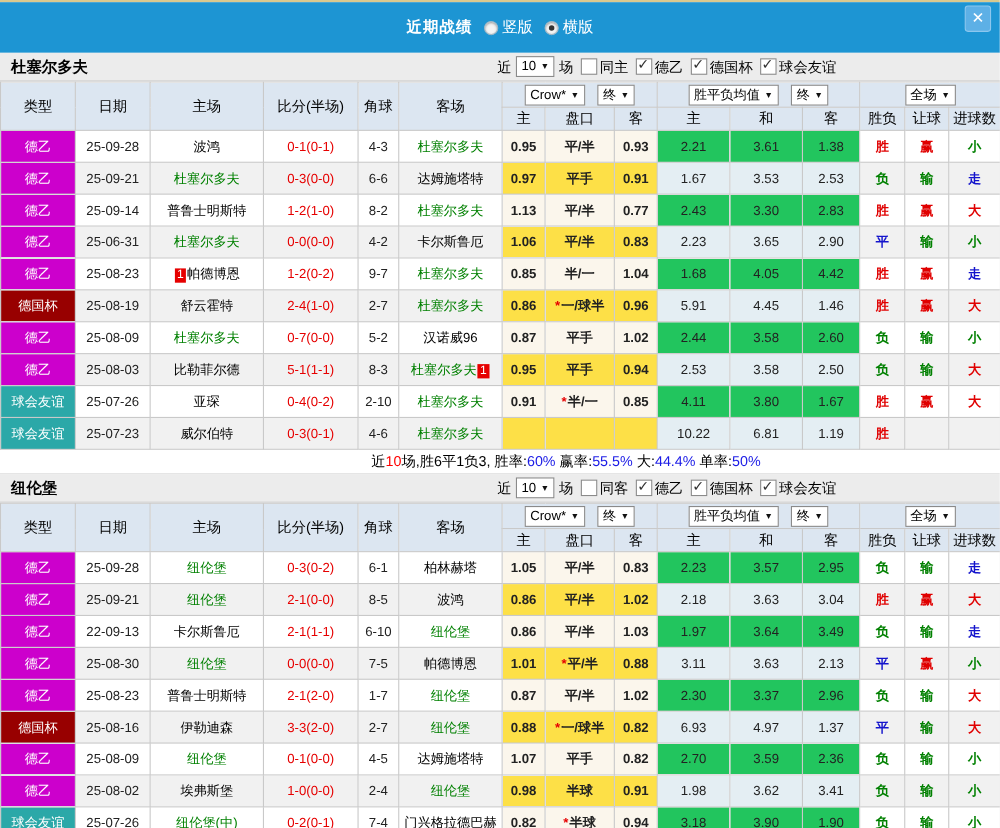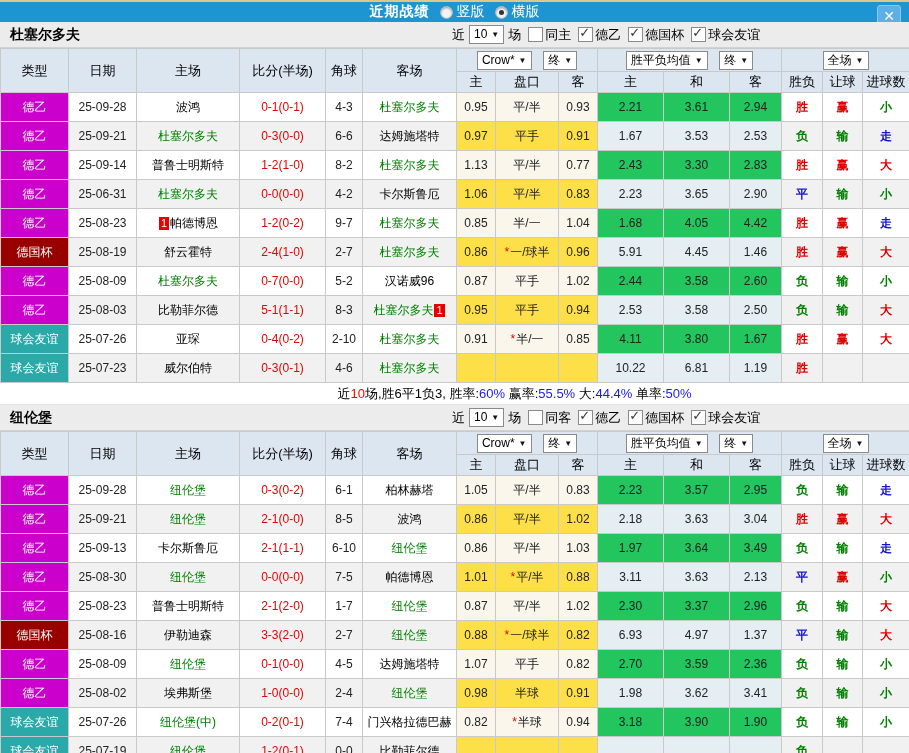--- a/index.html
+++ b/index.html
@@ -1,40 +1,40 @@
 <!DOCTYPE html>
 <html><head>
 <meta charset="utf-8">
 <style>
   html,body{margin:0;padding:0;background:#fff;}
   body{font-family:"Liberation Sans","DejaVu Sans",sans-serif;}
   .app{width:909px;height:753px;overflow:hidden;background:#fff;position:relative;}
   .top-strip{height:2px;background:#d9c98f;}
-  .titlebar{height:20px;background:#1d95d3;color:#fff;display:flex;align-items:center;justify-content:center;position:relative;font-size:14px;}
+  .titlebar{height:46px;background:#1d95d3;color:#fff;display:flex;align-items:center;justify-content:center;position:relative;font-size:14px;}
   .title{font-weight:bold;letter-spacing:1px;}
   .radio-group{display:inline-flex;align-items:center;}
   .radio-item{display:inline-flex;align-items:center;margin-left:10px;cursor:pointer;}
   .radio{width:11px;height:11px;border-radius:50%;background:#f4f4f4;border:1px solid #9fb6c4;box-shadow:inset 0 1px 2px #999;display:inline-block;position:relative;margin-right:4px;}
   .radio.on::after{content:"";position:absolute;left:3px;top:3px;width:5px;height:5px;border-radius:50%;background:#333;}
   .close-btn{position:absolute;right:8px;top:3px;width:22px;height:22px;background:#5db0e6;border:1px solid #8cc7ee;border-radius:3px;color:#fff;font-weight:bold;text-align:center;line-height:20px;font-size:14px;cursor:pointer;}
   .section-bar{height:25px;background:#ececec;border-bottom:1px solid #d2d2d2;position:relative;display:flex;align-items:center;font-size:13px;color:#000;}
   .team-name{position:absolute;left:10px;font-weight:bold;font-size:14px;}
   .filter{position:absolute;left:452px;display:flex;align-items:center;white-space:nowrap;}
   .mini-select{background:#fff;border:1px solid #8a8a8a;padding:0 4px;height:17px;line-height:15px;font-size:12px;display:inline-flex;align-items:center;margin:0 4px;cursor:pointer;}
   .mini-select .caret{font-size:8px;margin-left:4px;color:#111;}
   .cb{width:13px;height:13px;border:1px solid #8a8a8a;background:#fff;display:inline-block;margin:0 2px 0 7px;position:relative;vertical-align:-2px;cursor:pointer;}
   .cb.on::after{content:"\2713";position:absolute;left:0;top:-3px;font-size:13px;font-weight:bold;color:#333;}
   table.grid{width:909px;table-layout:fixed;border-collapse:collapse;font-size:12px;}
   table.grid th,table.grid td{border:1px solid #c9c9c9;text-align:center;padding:0;overflow:hidden;white-space:nowrap;}
   thead th{background:#dce6f1;font-weight:normal;font-size:13px;color:#000;}
   tr.group-row th{height:22px;}
   tr.sub-row th{height:20px;}
   tbody td{height:28px;color:#222;background:#fff;}
   tbody tr.even td{background:#f1f1f1;}
-  tbody td.crow{background:#fbf6ec;}
+  tbody td.crow{background:#fbf6ec;font-weight:bold;}
   tbody tr.even td.crow{background:#fde047;}
   tbody td.avg{background:#22c55e;}
   tbody tr.even td.avg{background:#e4eef3;}
   td.c-league{color:#fff;font-size:12px;}
   .score{color:#e60000;}
   .team-green{color:#008000;cursor:pointer;}
   .team-black{color:#000;cursor:pointer;}
   .badge1{background:#e60000;color:#fff;font-size:11px;line-height:13px;padding:0 2px;display:inline-block;margin:0 1px;}
   .star{color:#e60000;margin-right:1px;}
   td.res{font-weight:bold;}
@@ -152,21 +152,21 @@
           <td>25-09-28</td>
           <td><span class="team-black">波鸿</span></td>
           <td class="score">0-1(0-1)</td>
           <td>4-3</td>
           <td><span class="team-green">杜塞尔多夫</span></td>
           <td class="crow">0.95</td>
           <td class="crow">平/半</td>
           <td class="crow">0.93</td>
           <td class="avg">2.21</td>
           <td class="avg">3.61</td>
-          <td class="avg">2.94</td>
+          <td class="avg">1.38</td>
           <td class="res" style="color: rgb(224, 0, 0);">胜</td>
           <td class="res" style="color: rgb(224, 0, 0);">赢</td>
           <td class="res" style="color: rgb(0, 128, 0);">小</td>
         </tr>
         <tr class="even">
           <td class="c-league" style="background: rgb(204, 0, 204);">德乙</td>
           <td>25-09-21</td>
           <td><span class="team-green">杜塞尔多夫</span></td>
           <td class="score">0-3(0-0)</td>
           <td>6-6</td>
@@ -437,21 +437,21 @@
           <td class="crow">1.02</td>
           <td class="avg">2.18</td>
           <td class="avg">3.63</td>
           <td class="avg">3.04</td>
           <td class="res" style="color: rgb(224, 0, 0);">胜</td>
           <td class="res" style="color: rgb(224, 0, 0);">赢</td>
           <td class="res" style="color: rgb(224, 0, 0);">大</td>
         </tr>
         <tr class="odd">
           <td class="c-league" style="background: rgb(204, 0, 204);">德乙</td>
-          <td>25-09-13</td>
+          <td>22-09-13</td>
           <td><span class="team-black">卡尔斯鲁厄</span></td>
           <td class="score">2-1(1-1)</td>
           <td>6-10</td>
           <td><span class="team-green">纽伦堡</span></td>
           <td class="crow">0.86</td>
           <td class="crow">平/半</td>
           <td class="crow">1.03</td>
           <td class="avg">1.97</td>
           <td class="avg">3.64</td>
           <td class="avg">3.49</td>

